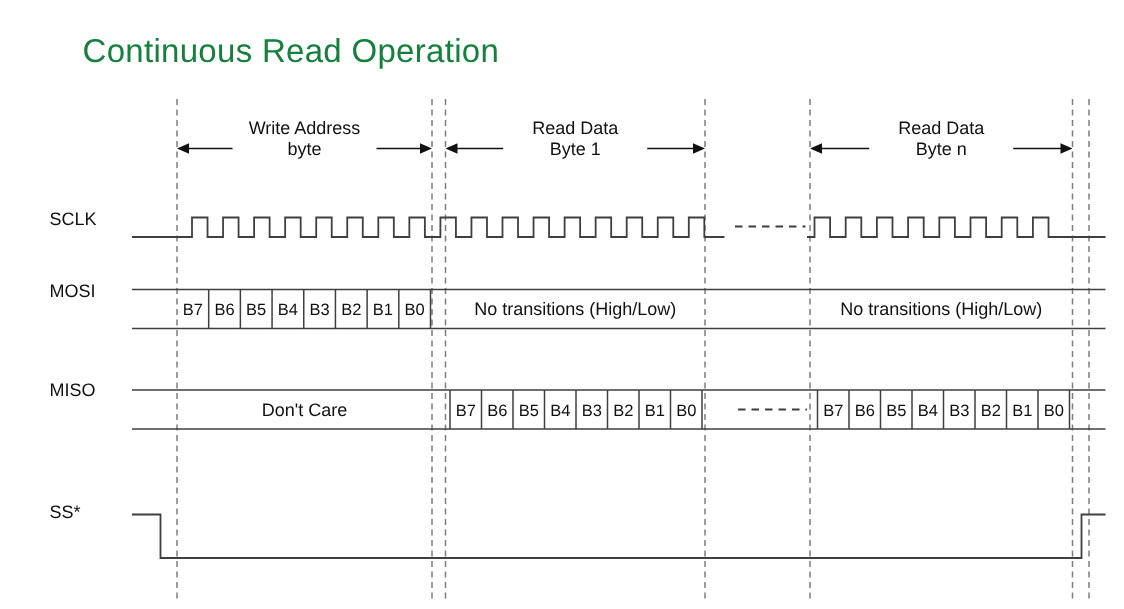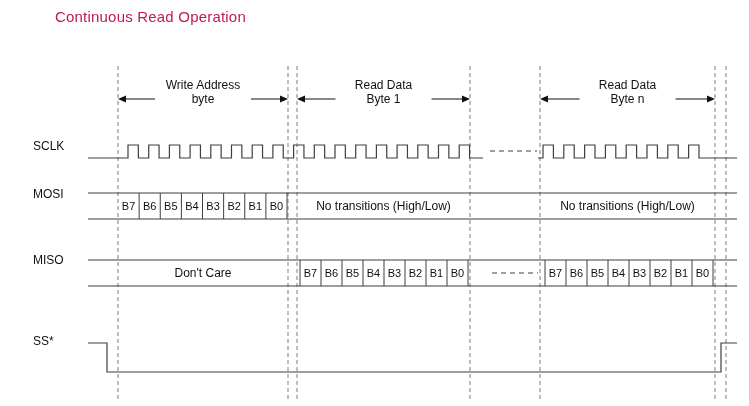--- a/index.html
+++ b/index.html
@@ -5,23 +5,23 @@
   html,body{margin:0;padding:0;background:#ffffff;}
   .canvas{
     position:relative;
     width:749px;height:406px;
     background:#ffffff;
     font-family:"Liberation Sans", sans-serif;
     overflow:hidden;
   }
   .title{
     position:absolute;
-    left:55px;top:8px;
-    font-size:15px;
-    color:#be185d;
+    left:55px;top:21px;
+    font-size:22px;
+    color:#15803d;
     letter-spacing:0.2px;
     white-space:nowrap;
   }
   svg{position:absolute;left:0;top:0;}
   svg text{font-family:"Liberation Sans", sans-serif;}
 </style>
 </head>
 <body>
 
 <div class="canvas">

